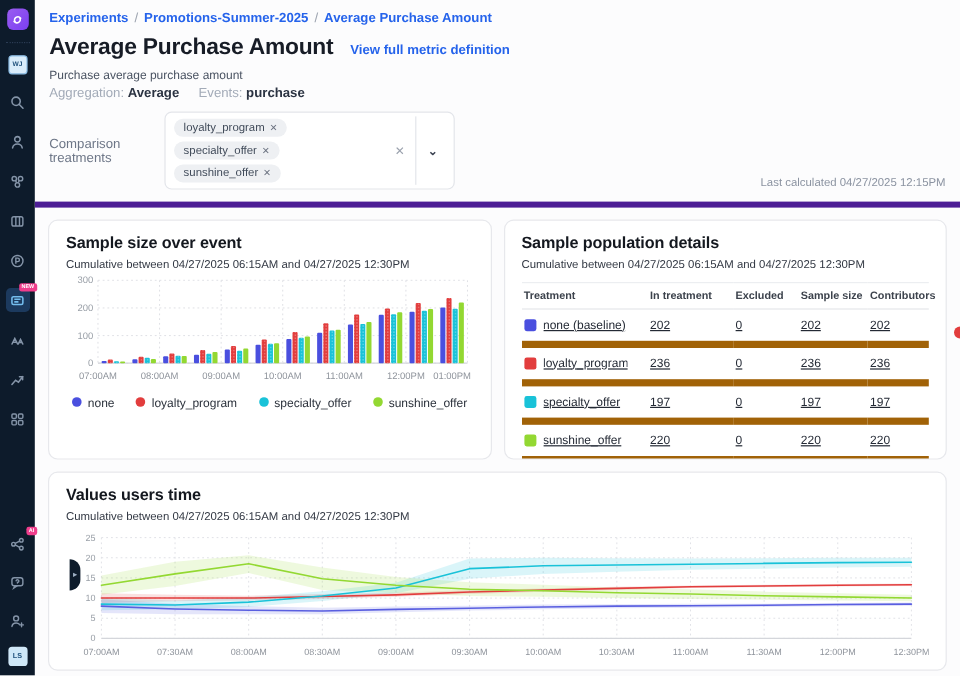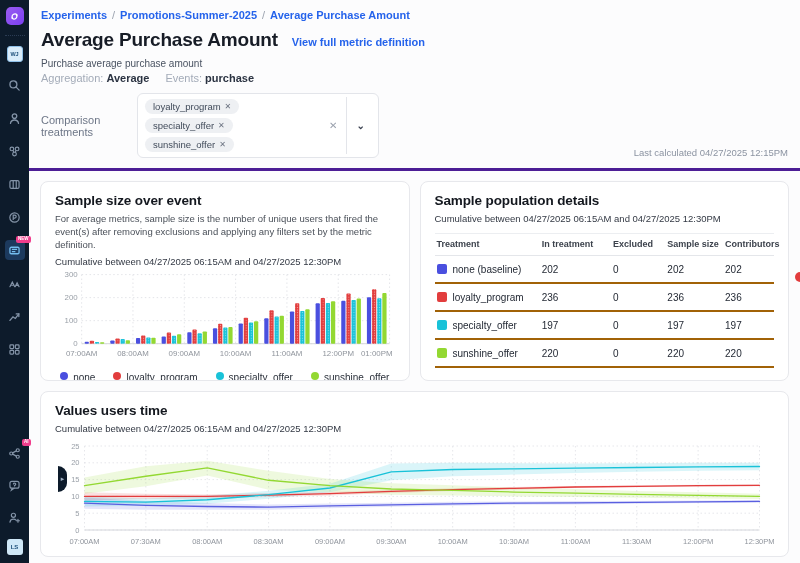--- a/index.html
+++ b/index.html
@@ -17,21 +17,21 @@
   .sb-ic { width:20px; height:20px; display:flex; align-items:center; justify-content:center; color:#8494a8; position:relative; }
   .sb-ic svg { stroke:#8494a8; }
   .sb-ic.sel { background:#1c3a5e; border-radius:4px; }
   .sb-ic.sel svg { stroke:#74bdee; }
   .mini-badge { position:absolute; top:-4px; right:-6px; background:#f03d8c; color:#fff; font-size:4.5px; font-weight:bold; padding:1px 2px; border-radius:2px; line-height:1; }
   .avatar { width:16px; height:16px; border-radius:3px; background:#cfe8f8; color:#1d4f7a; font-size:6px; font-weight:bold; display:flex; align-items:center; justify-content:center; }
   .expander { position:absolute; left:29px; top:466px; width:9px; height:26px; background:#0d1b2b; border-radius:0 13px 13px 0; color:#9fb0c4; font-size:7px; display:flex; align-items:center; justify-content:center; z-index:5; }
 
   
   .main { flex:1; position:relative; overflow:hidden; }
-  .hdr { padding:9px 12px 0 12px; border-bottom:3px solid #4c1d95; position:relative; }
+  .hdr { padding:9px 12px 0 12px; border-bottom:5px solid #4c1d95; position:relative; }
   .crumbs { font-size:11px; font-weight:bold; color:#2563eb; }
   .crumbs .sep { color:#9ca3af; font-weight:normal; margin:0 5px; }
   .title-row { margin-top:8px; display:flex; align-items:baseline; gap:14px; }
   .page-title { font-size:19px; font-weight:bold; color:#171c26; letter-spacing:-0.2px; }
   .metric-link { font-size:11px; font-weight:bold; color:#2563eb; cursor:pointer; }
   .subtitle { margin-top:7px; font-size:10px; color:#4a5362; }
   .agg-row { margin-top:3px; font-size:11px; color:#a3abb8; }
   .agg-row b { color:#2b3342; font-weight:bold; margin-left:3px; }
   .agg-gap { display:inline-block; width:16px; }
   .cmp-row { margin-top:9px; margin-bottom:10px; display:flex; align-items:center; }
@@ -54,21 +54,21 @@
   .card-cum { margin-top:5px; font-size:9.5px; color:#333944; }
   .card-wide { margin-top:10px; height:166px; overflow:hidden; }
 
   .chart-legend { display:flex; justify-content:center; gap:18px; margin-top:1px; }
   .lg-item { display:flex; gap:5px; font-size:10px; color:#2c323c; }
   .lg-dot { width:8px; height:8px; border-radius:50%; }
 
   
   table { width:100%; border-collapse:collapse; table-layout:fixed; margin-top:9px; }
   th { font-size:9px; font-weight:bold; color:#3c424c; text-align:left; padding:5px 2px 6px; border-top:1px solid #eceef1; border-bottom:1px solid #e4e6ea; }
-  td { font-size:10px; color:#242a35; padding:7.5px 2px; border-bottom:2px solid #a16207; }
+  td { font-size:10px; color:#242a35; padding:7.5px 2px; border-bottom:6px solid #a16207;text-decoration:underline; }
   .t-name { display:flex; align-items:center; gap:6px; }
   .swatch { width:10px; height:10px; border-radius:2px; flex-shrink:0; }
   .t-label { white-space:nowrap; overflow:hidden; max-width:70px; }
   svg.chart { display:block; width:100%; }
 </style>
 </head>
 <body>
 
 <div class="app">
 
@@ -206,21 +206,20 @@
         </div>
       </div>
       <div class="last-calc">Last calculated 04/27/2025 12:15PM</div>
     </div>
 
     <div class="content">
       <div class="cards-row">
 
         <section class="card card-half">
           <div class="card-title">Sample size over event</div>
-          <div class="card-desc">For average metrics, sample size is the number of unique users that fired the event(s) after removing exclusions and applying any filters set by the metric definition.</div>
           <div class="card-cum">Cumulative between 04/27/2025 06:15AM and 04/27/2025 12:30PM</div>
           <svg id="bar-chart" class="chart" viewBox="0 0 344 104" height="104">
               <defs>
                 <pattern id="pat-dots" width="2.6" height="2.6" patternUnits="userSpaceOnUse">
                   <circle cx="1.3" cy="1.3" r="0.55" fill="#ffffff" opacity="0.5"></circle>
                 </pattern>
               </defs>
               <line x1="27" y1="77" x2="339" y2="77" stroke="#dddee3" stroke-width="0.8" stroke-dasharray="1.5 2.5"></line>
               <text x="23" y="79.5" text-anchor="end" font-size="8" fill="#9aa0a8">0</text>
               <line x1="27" y1="53.66666666666667" x2="339" y2="53.66666666666667" stroke="#dddee3" stroke-width="0.8" stroke-dasharray="1.5 2.5"></line>

